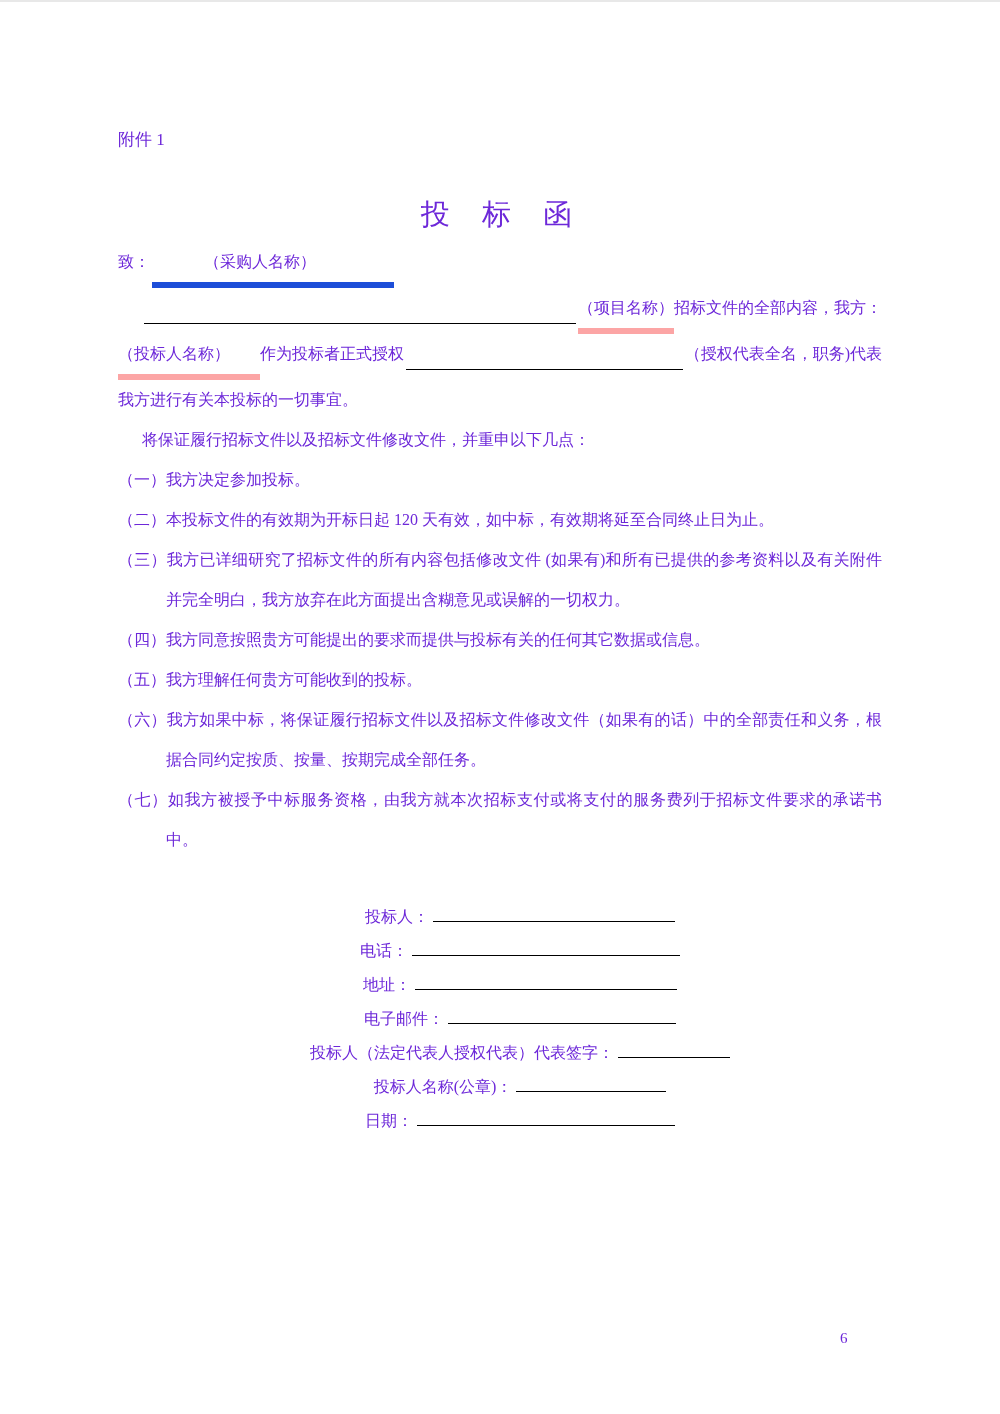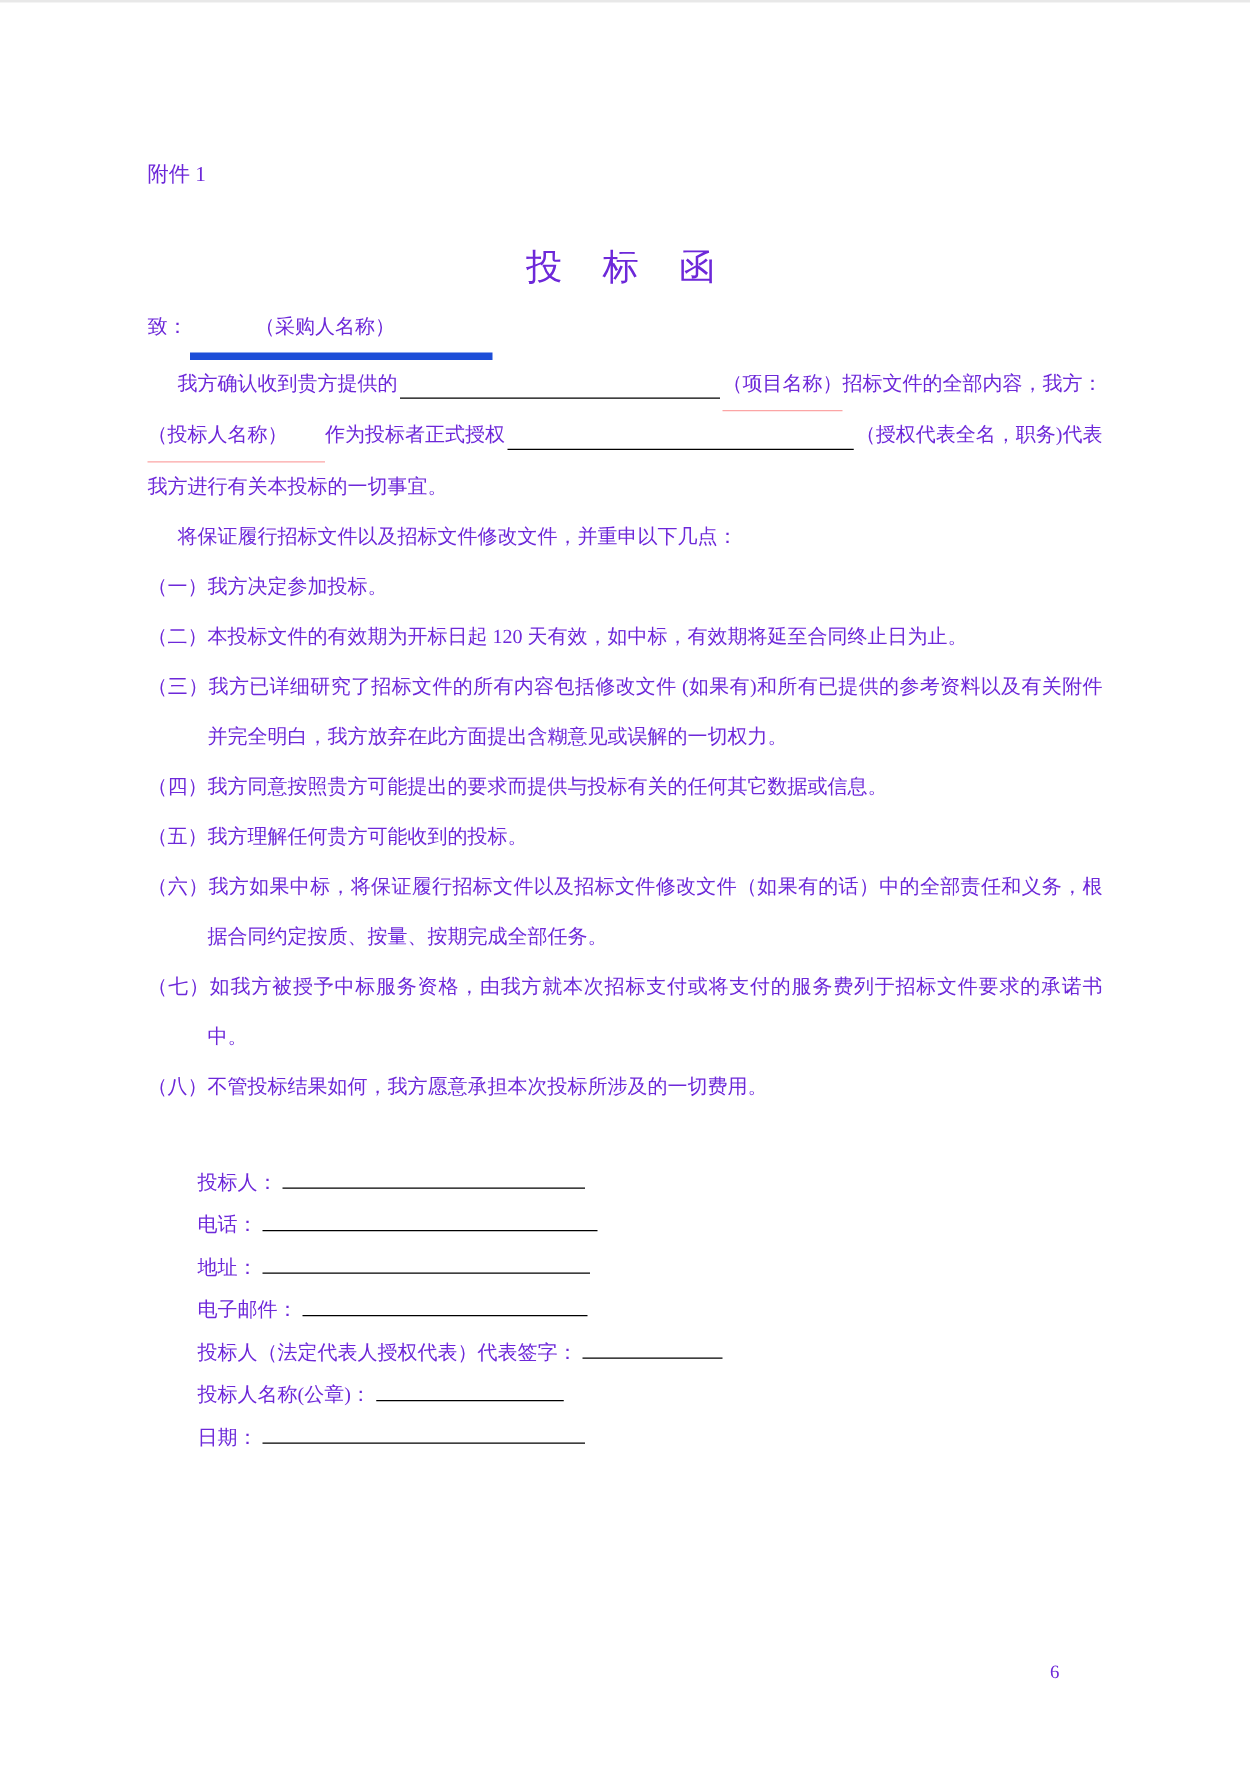--- a/index.html
+++ b/index.html
@@ -57,35 +57,36 @@
     min-width: 30px;
   }
   .pline .fill::after {
     content: "";
     position: absolute;
     left: 2px;
     right: 2px;
     bottom: 10px;
     border-bottom: 1px solid #000;
   }
-  .ul { border-bottom: 1px solid #fca5a5; }
+  .ul { border-bottom: 6px solid #fca5a5; }
   .blank-tail { padding-right: 30px; }
   .intro-line {
     line-height: 40px;
     text-indent: 24px;
   }
   .item {
     line-height: 40px;
     padding-left: 48px;
     text-indent: -48px;
     text-align: justify;
   }
   .signature-block {
     margin-top: 40px;
     margin-left: 40px;
+    text-align: center;
   }
   .sig-line {
     line-height: 34px;
     white-space: nowrap;
   }
   .sig-blank {
     display: inline-block;
     border-bottom: 1px solid #000;
     height: 17px;
     vertical-align: baseline;
@@ -109,21 +110,20 @@
 
     <div class="doc-title">投 标 函</div>
 
     <div class="salutation">
       <span>致：</span>
       <span class="sal-blank">（采购人名称）</span>
     </div>
 
     <div class="pline">
       <span class="indent"></span>
-      <span>我方确认收到贵方提供的</span>
       <span class="fill"></span>
       <span class="ul">（项目名称）</span>
       <span>招标文件的全部内容，我方：</span>
     </div>
 
     <div class="pline">
       <span class="ul blank-tail">（投标人名称）</span>
       <span>作为投标者正式授权</span>
       <span class="fill"></span>
       <span>（授权代表全名，职务)代表</span>
@@ -135,21 +135,20 @@
 
     <div class="intro-line">将保证履行招标文件以及招标文件修改文件，并重申以下几点：</div>
 
     <div class="item"><span>（一）</span><span>我方决定参加投标。</span></div>
     <div class="item"><span>（二）</span><span>本投标文件的有效期为开标日起 120 天有效，如中标，有效期将延至合同终止日为止。</span></div>
     <div class="item"><span>（三）</span><span>我方已详细研究了招标文件的所有内容包括修改文件 (如果有)和所有已提供的参考资料以及有关附件并完全明白，我方放弃在此方面提出含糊意见或误解的一切权力。</span></div>
     <div class="item"><span>（四）</span><span>我方同意按照贵方可能提出的要求而提供与投标有关的任何其它数据或信息。</span></div>
     <div class="item"><span>（五）</span><span>我方理解任何贵方可能收到的投标。</span></div>
     <div class="item"><span>（六）</span><span>我方如果中标，将保证履行招标文件以及招标文件修改文件（如果有的话）中的全部责任和义务，根据合同约定按质、按量、按期完成全部任务。</span></div>
     <div class="item"><span>（七）</span><span>如我方被授予中标服务资格，由我方就本次招标支付或将支付的服务费列于招标文件要求的承诺书中。</span></div>
-    <div class="item"><span>（八）</span><span>不管投标结果如何，我方愿意承担本次投标所涉及的一切费用。</span></div>
 
     <div class="signature-block">
       <div class="sig-line">
         <span>投标人：</span><span class="sig-blank" style="width:242px"></span>
       </div>
       <div class="sig-line">
         <span>电话：</span><span class="sig-blank" style="width:268px"></span>
       </div>
       <div class="sig-line">
         <span>地址：</span><span class="sig-blank" style="width:262px"></span>

